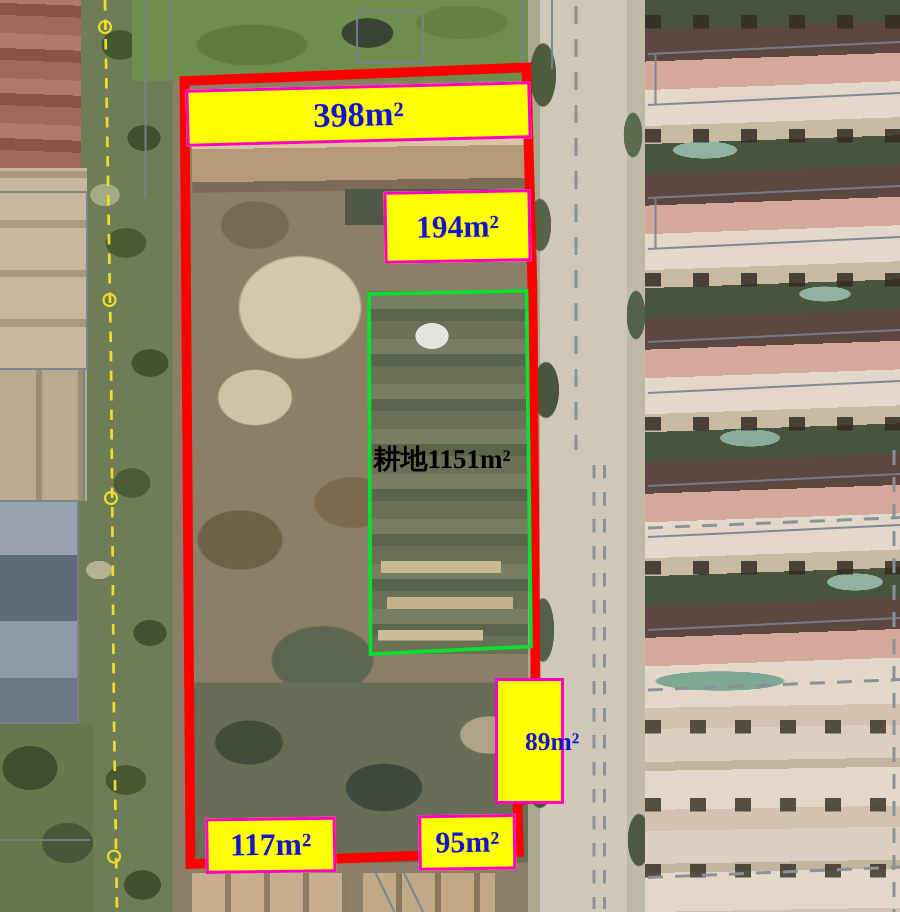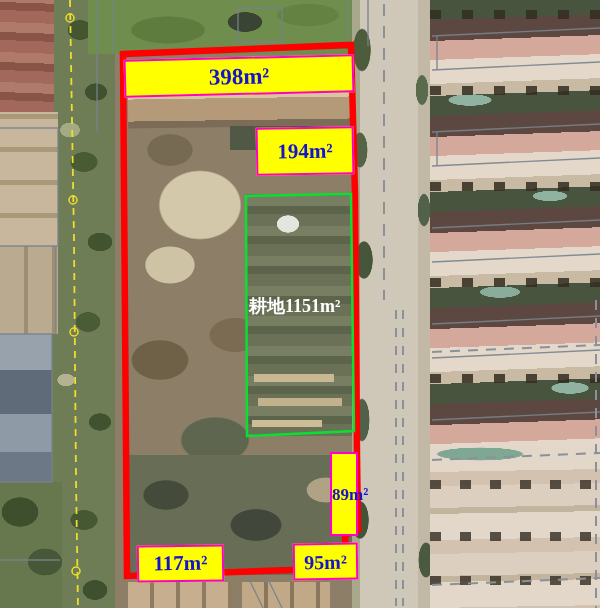--- a/index.html
+++ b/index.html
@@ -110,24 +110,24 @@
     background-position:0 0,0 34px,0 86px,0 130px,0 0;}
   
   #overlay{left:0;top:0;width:600px;height:608px;z-index:5;}
   .area-label{
     background:#ffff00;border:2px solid #ff00c8;z-index:10;
     display:flex;align-items:center;justify-content:center;
     color:#1414cf;font-weight:bold;line-height:1;}
   .area-label span{position:static;white-space:nowrap;}
   #lbl-398{left:124px;top:57px;width:226px;height:34px;font-size:23px;transform:rotate(-1.4deg);}
   #lbl-194{left:256px;top:127px;width:94px;height:44px;font-size:21px;transform:rotate(-1deg);}
-  #lbl-89{left:330px;top:452px;width:24px;height:80px;font-size:17px;justify-content:flex-start;overflow:visible;padding-left:0;text-align:right;}
+  #lbl-89{left:330px;top:452px;width:24px;height:80px;font-size:17px;justify-content:flex-start;overflow:visible;padding-left:18px;text-align:right;}
   #lbl-117{left:137px;top:545px;width:83px;height:33px;font-size:21px;transform:rotate(-0.8deg);}
-  #lbl-95{left:279px;top:543px;width:61px;height:33px;font-size:20px;transform:rotate(-0.8deg);margin-left:14px;}
-  .free-text{color:#ffffff;font-weight:bold;z-index:10;white-space:nowrap;line-height:1;}
+  #lbl-95{left:279px;top:543px;width:61px;height:33px;font-size:20px;transform:rotate(-0.8deg);}
+  .free-text{color:#000000;font-weight:bold;z-index:10;white-space:nowrap;line-height:1;}
   #txt-plot{left:249px;top:297px;font-size:18px;}
   #txt-total{left:156px;top:452px;font-size:19px;}
 </style>
 </head>
 <body>
 
 <div class="canvas">
 
   <div id="zone-left"></div>
   <div id="acc-redroof"></div>

